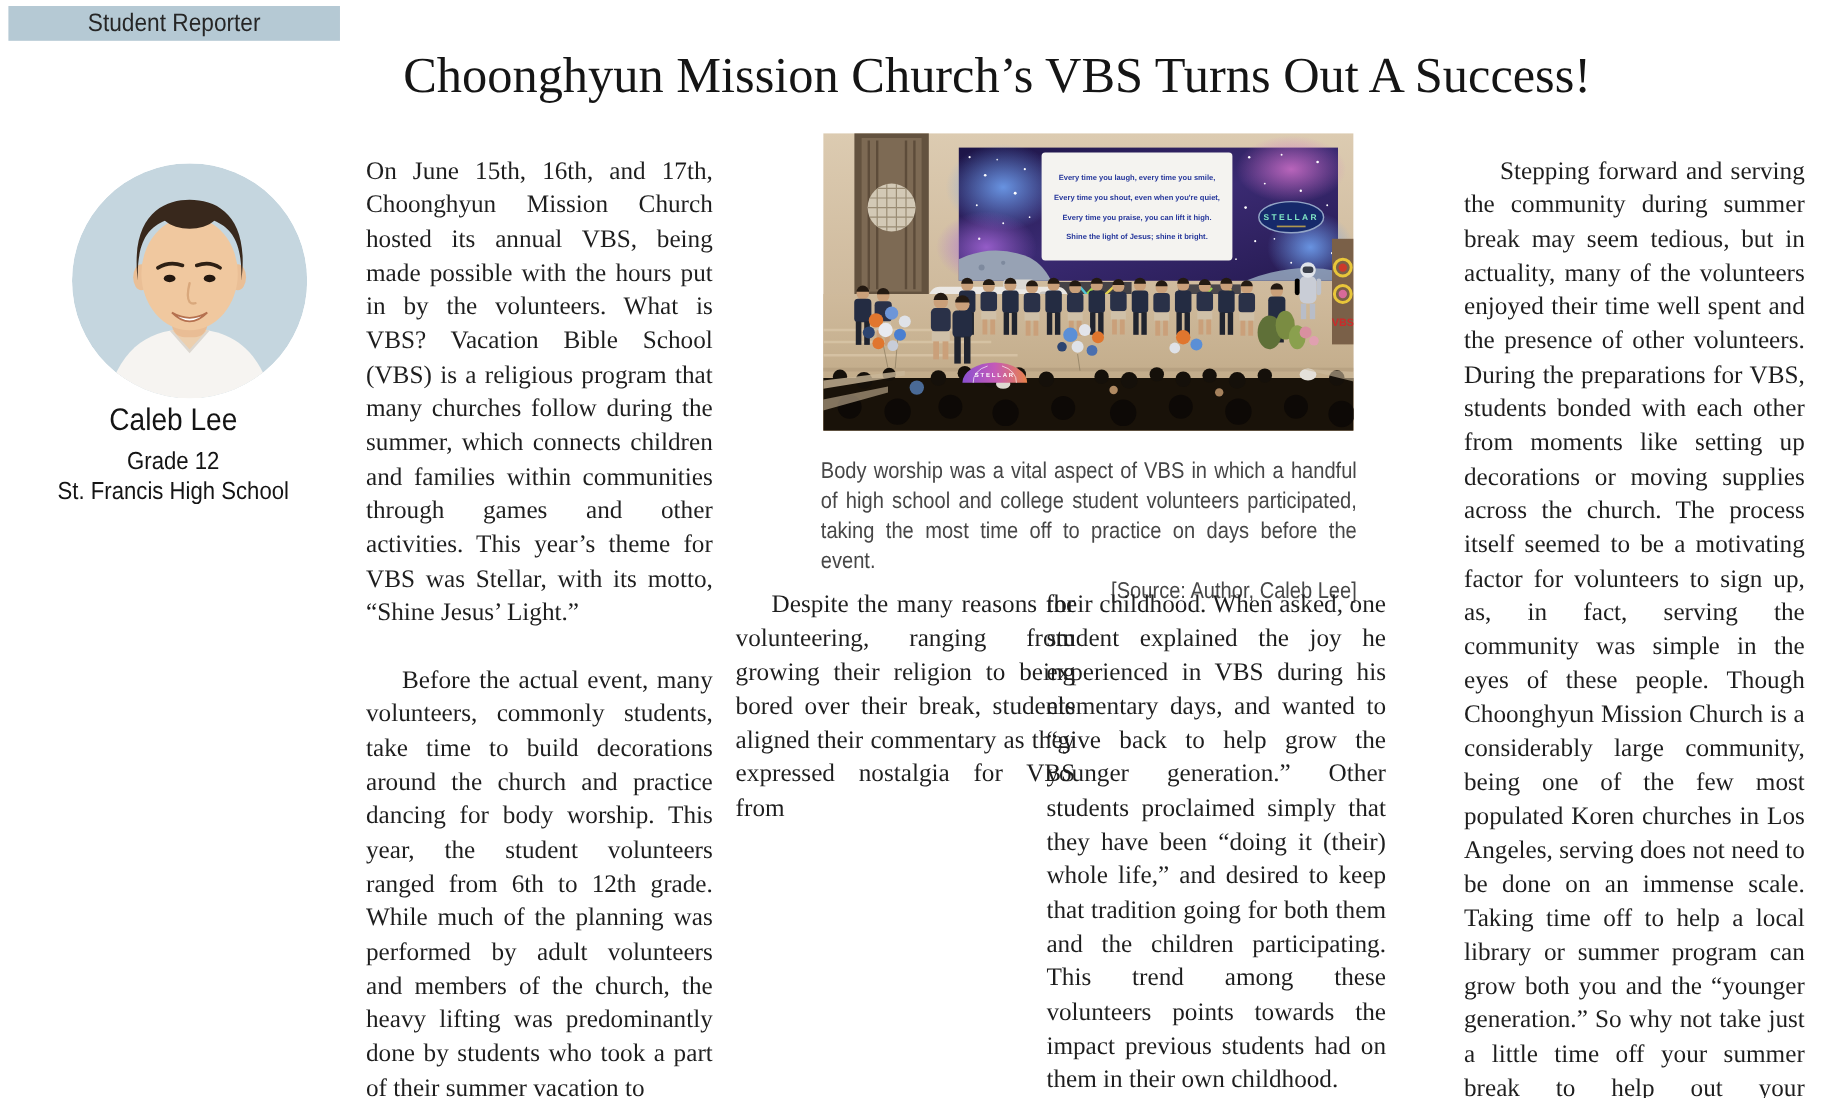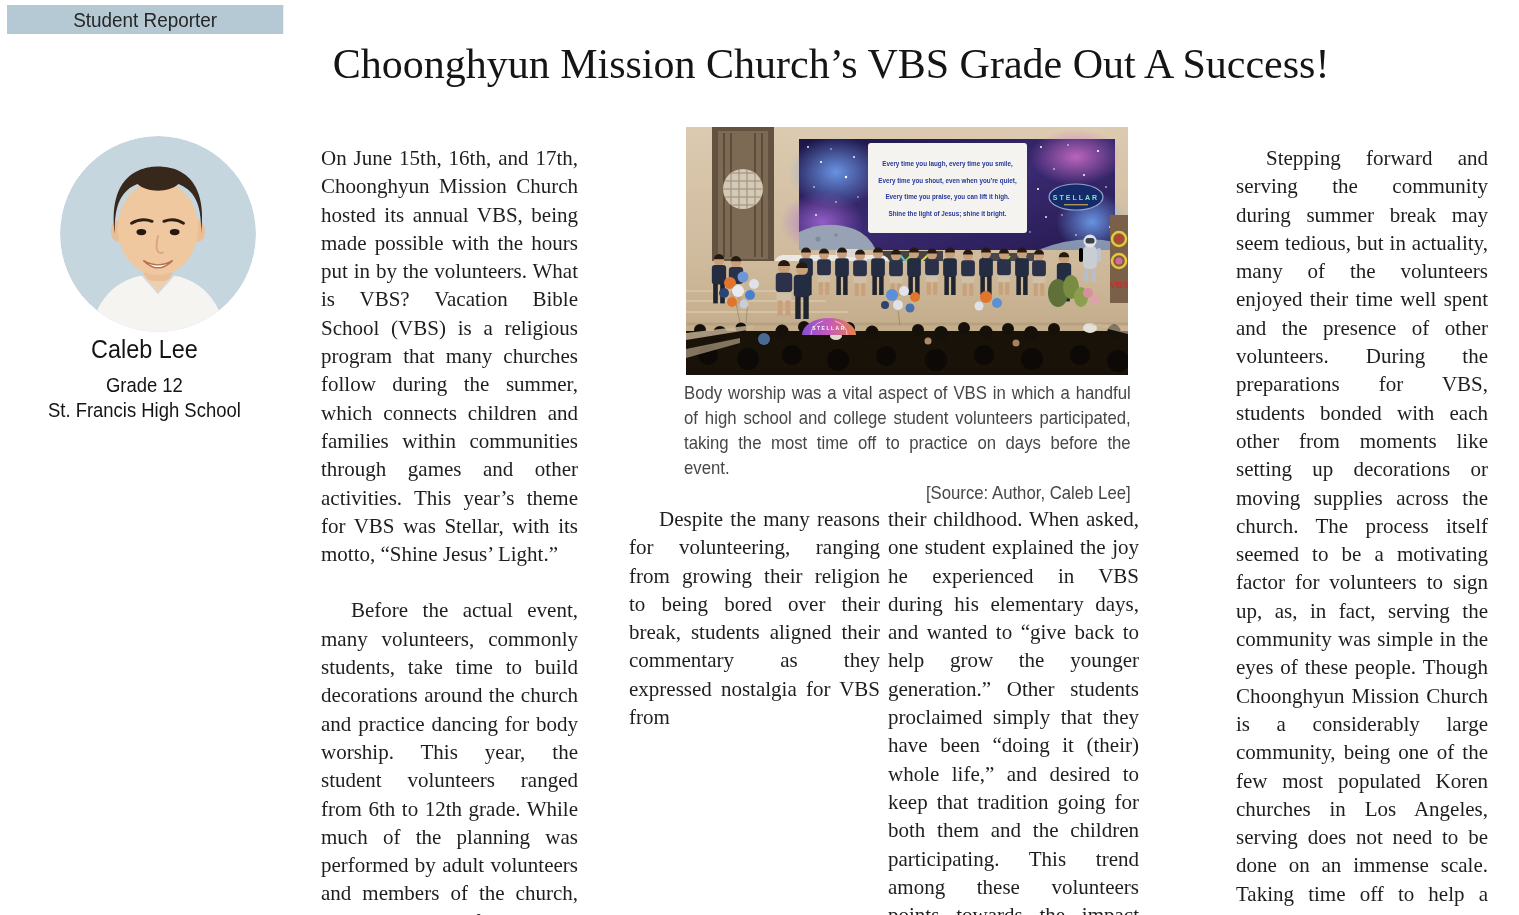--- a/index.html
+++ b/index.html
@@ -15,46 +15,46 @@
          font-size:42px;font-weight:400;color:#151515;font-family:"Liberation Serif",serif;}
 
   .avatar{position:absolute;left:60px;top:136px;width:196px;height:196px;border-radius:50%;overflow:hidden;}
   .author-text{position:absolute;left:4px;top:334px;width:312px;transform:scaleX(0.9);
          transform-origin:left top;text-align:center;font-family:"Liberation Sans",sans-serif;color:#141414;}
   .author-name{font-size:26px;margin-bottom:7px;}
   .author-grade,.author-school{font-size:20.5px;line-height:25px;}
 
   .col{position:absolute;top:128px;width:289px;font-size:21px;line-height:28.3px;
        text-align:justify;color:#1e1e1e;}
-  .col p{margin:16px;}
+  .col p{margin:0;}
   .col p + p{margin-top:28px;}
   .ind{text-indent:30px;}
   .col1{left:305px;height:790px;overflow:hidden;}
   .col2{left:613px;top:489px;width:283px;height:427px;overflow:hidden;}
   .col3{left:872px;top:489px;width:283px;height:427px;overflow:hidden;}
   .col4{left:1220px;width:284px;height:790px;overflow:hidden;}
 
-  .photo{position:absolute;left:686px;top:127px;width:442px;height:248px;margin:0;}
+  .photo{position:absolute;left:686px;top:111px;width:442px;height:248px;margin:0;}
   .photo svg{display:block;}
   .caption-wrap{position:absolute;left:684px;top:380px;width:507px;transform:scaleX(0.881);
        transform-origin:left top;font-family:"Liberation Sans",sans-serif;font-size:19px;
        line-height:25px;color:#474747;}
   .caption{margin:0;text-align:justify;}
   .source{margin:0;text-align:right;}
 </style>
 </head>
 <body>
 
 <div class="page">
 
   <div class="badge">
     <span>Student Reporter</span>
   </div>
 
-  <h1 class="title">Choonghyun Mission Church’s VBS Grade Out A Success!</h1>
+  <h1 class="title">Choonghyun Mission Church’s VBS Turns Out A Success!</h1>
 
   <div class="avatar">
     <svg width="196" height="196" viewBox="0 0 200 200">
       <clipPath id="avc">
           <circle cx="100" cy="100" r="100"></circle>
         </clipPath>
       <g clip-path="url(#avc)">
         <rect width="200" height="200" fill="#c5d6df"></rect>
         <path d="M28,206 C40,154 68,141 100,141 C132,141 160,154 172,206 Z" fill="#f6f4f1"></path>
         <path d="M84,142 L100,160 L116,142" fill="#eccfae" stroke="#dcd7d0" stroke-width="2"></path>

